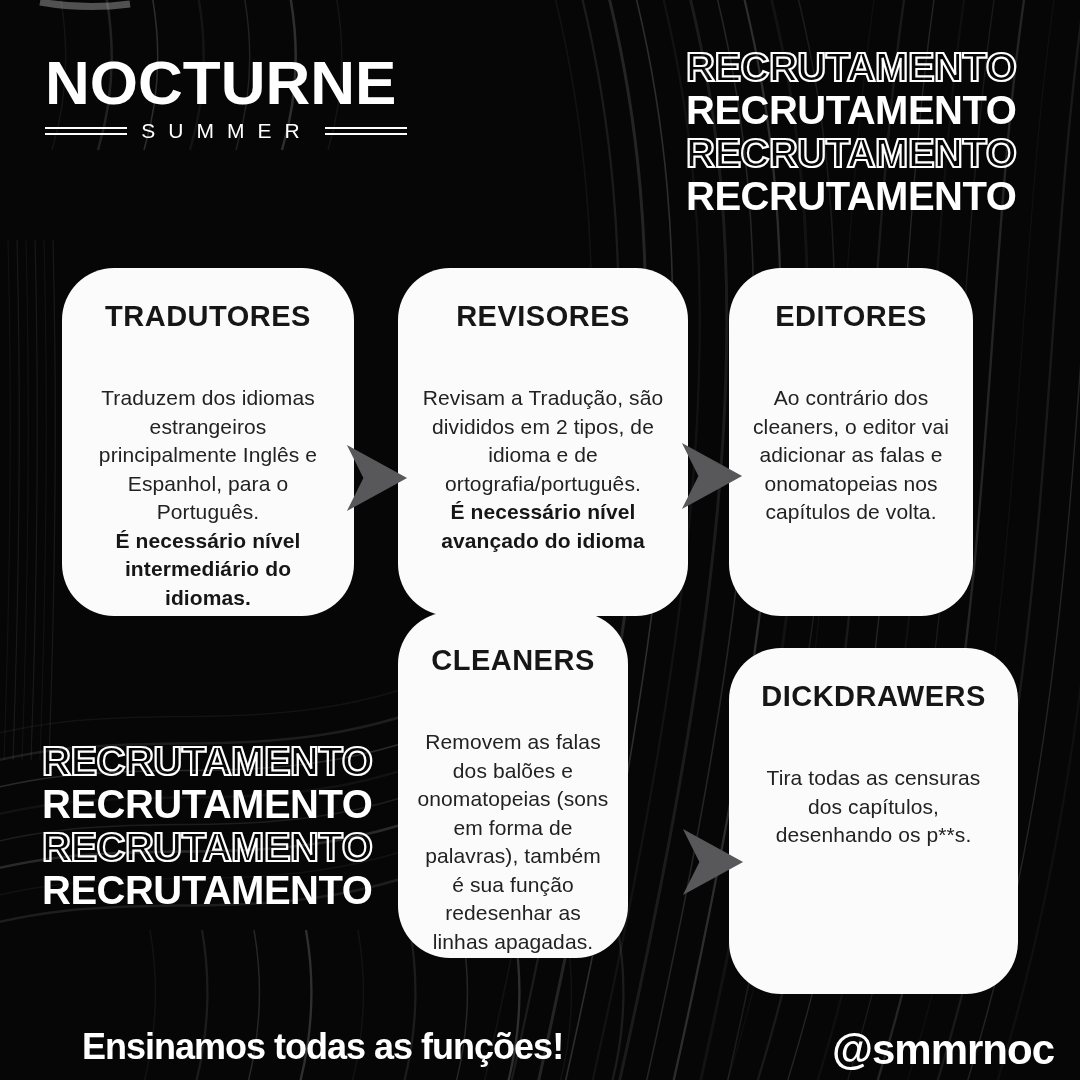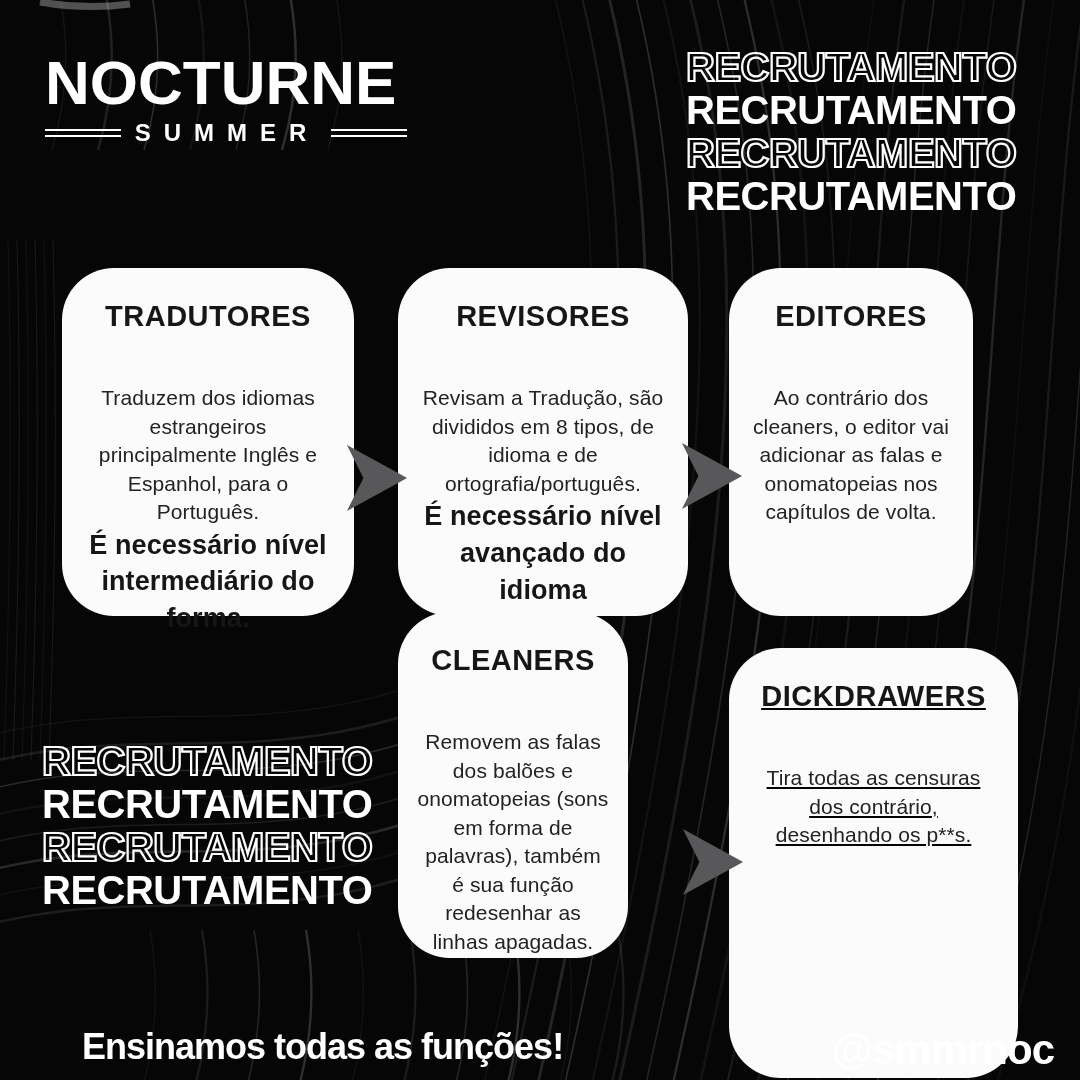--- a/index.html
+++ b/index.html
@@ -12,43 +12,43 @@
     position:relative;width:1080px;height:1080px;overflow:hidden;
     background:var(--bg);
     font-family:"Liberation Sans",sans-serif;
   }
   .bg-tex{position:absolute;left:0;top:0;width:1080px;height:1080px;z-index:0;}
   
   .logo{position:absolute;left:45px;top:52px;width:362px;z-index:2;}
   .logo-title{font-size:62px;font-weight:800;color:var(--white);line-height:1.0;letter-spacing:0;white-space:nowrap;}
   .logo-sub-row{display:flex;align-items:center;gap:12px;margin-top:5px;}
   .rule{flex:1;height:8px;border-top:2px solid var(--white);border-bottom:2px solid var(--white);}
-  .logo-subtitle{font-size:24px;font-weight:700;color:var(--white);letter-spacing:13px;text-indent:2px;white-space:nowrap;}
+  .logo-subtitle{font-size:21px;font-weight:400;color:var(--white);letter-spacing:13px;text-indent:2px;white-space:nowrap;}
   
   .recruit-block{position:absolute;z-index:2;}
   .recruit-top{left:686px;top:46px;}
   .recruit-left{left:42px;top:740px;}
   .recruit-line{
     font-size:40px;font-weight:800;line-height:43px;letter-spacing:-0.5px;
     color:var(--white);white-space:nowrap;
   }
   .recruit-line.outline{color:transparent;-webkit-text-stroke:2.2px var(--white);}
   
   .card{
     position:absolute;background:var(--card-bg);border-radius:52px;
     padding:32px 19px 16px;text-align:center;z-index:1;
   }
   .card-0{left:62px;top:268px;width:292px;height:348px;}
   .card-1{left:398px;top:268px;width:290px;height:348px;text-align:center;}
   .card-2{left:729px;top:268px;width:244px;height:348px;}
   .card-3{left:398px;top:612px;width:230px;height:346px;}
-  .card-4{left:729px;top:648px;width:289px;height:430px;text-decoration:underline;}
+  .card-4{left:729px;top:648px;width:289px;height:346px;}
   .card-title{font-size:29px;font-weight:800;color:var(--ink);letter-spacing:0.5px;}
   .card-body{margin-top:51px;font-size:21px;line-height:1.36;color:var(--body);letter-spacing:0.1px;}
-  .card-body-bold{font-weight:700;font-size:27px;line-height:1.36;color:var(--ink);letter-spacing:0.1px;}
+  .card-body-bold{font-weight:700;font-size:21px;line-height:1.36;color:var(--ink);letter-spacing:0.1px;}
   
   .arrow{position:absolute;width:62px;height:66px;z-index:3;}
   .arrow-0{left:346px;top:445px;}
   .arrow-1{left:681px;top:443px;}
   .arrow-2{left:682px;top:829px;}
   
   .footer-tagline{position:absolute;left:42px;top:1026px;font-size:36px;font-weight:800;letter-spacing:-1px;color:var(--white);z-index:2;white-space:nowrap;margin-left:40px;}
   .footer-handle{position:absolute;left:832px;top:1026px;font-size:42px;font-weight:800;letter-spacing:-1px;color:var(--white);z-index:2;white-space:nowrap;}
 </style>
 </head>
@@ -130,44 +130,44 @@
   <div class="recruit-block recruit-left">
     <div class="recruit-line outline">RECRUTAMENTO</div>
     <div class="recruit-line solid">RECRUTAMENTO</div>
     <div class="recruit-line outline">RECRUTAMENTO</div>
     <div class="recruit-line solid">RECRUTAMENTO</div>
   </div>
 
   <div class="card card-0">
     <div class="card-title">TRADUTORES</div>
     <div class="card-body">Traduzem dos idiomas estrangeiros principalmente Inglês e Espanhol, para o Português.</div>
-    <div class="card-body-bold">É necessário nível intermediário do forma.</div>
+    <div class="card-body-bold">É necessário nível intermediário do idiomas.</div>
   </div>
 
   <div class="card card-1">
     <div class="card-title">REVISORES</div>
-    <div class="card-body">Revisam a Tradução, são divididos em 8 tipos, de idioma e de ortografia/português.</div>
+    <div class="card-body">Revisam a Tradução, são divididos em 2 tipos, de idioma e de ortografia/português.</div>
     <div class="card-body-bold">É necessário nível avançado do idioma</div>
   </div>
 
   <div class="card card-2">
     <div class="card-title">EDITORES</div>
     <div class="card-body">Ao contrário dos cleaners, o editor vai adicionar as falas e onomatopeias nos capítulos de volta.</div>
     <div class="card-body-bold"></div>
   </div>
 
   <div class="card card-3">
     <div class="card-title">CLEANERS</div>
     <div class="card-body">Removem as falas dos balões e onomatopeias (sons em forma de palavras), também é sua função redesenhar as linhas apagadas.</div>
     <div class="card-body-bold"></div>
   </div>
 
   <div class="card card-4">
     <div class="card-title">DICKDRAWERS</div>
-    <div class="card-body">Tira todas as censuras dos contrário, desenhando os p**s.</div>
+    <div class="card-body">Tira todas as censuras dos capítulos, desenhando os p**s.</div>
     <div class="card-body-bold"></div>
   </div>
 
   <svg class="arrow arrow-0" viewBox="0 0 62 68">
     <polygon class="arrow-shape" points="0,0 62,34 0,68 17,34" fill="#58585a"></polygon>
   </svg>
   <svg class="arrow arrow-1" viewBox="0 0 62 68">
     <polygon class="arrow-shape" points="0,0 62,34 0,68 17,34" fill="#58585a"></polygon>
   </svg>
   <svg class="arrow arrow-2" viewBox="0 0 62 68">

